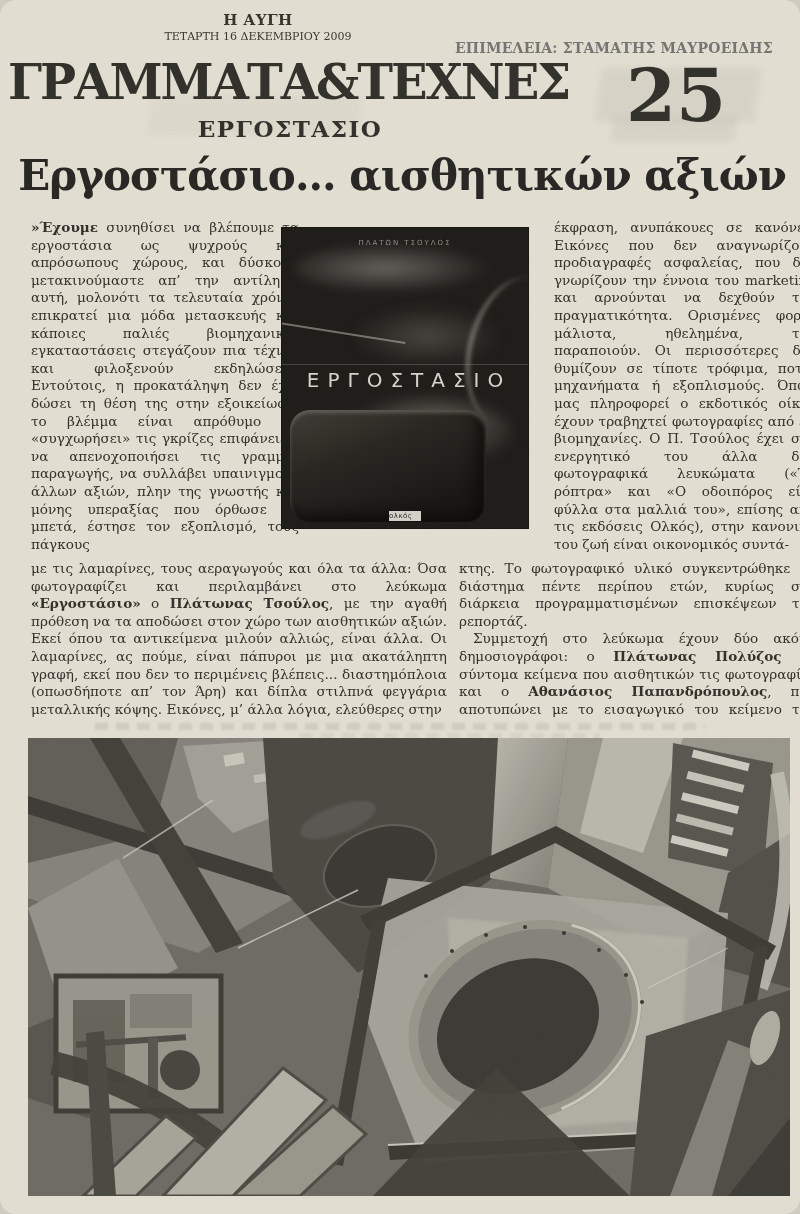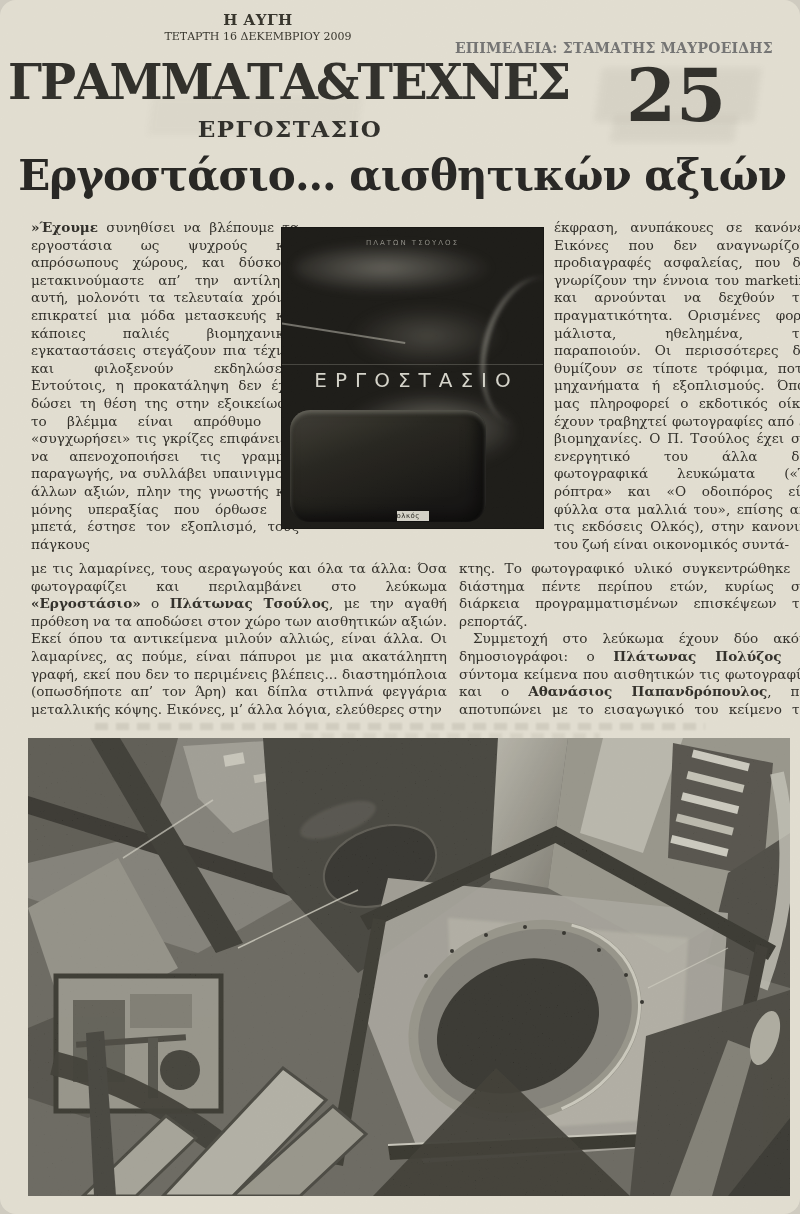--- a/index.html
+++ b/index.html
@@ -20,21 +20,21 @@
   .bodytext b{font-weight:bold;}
   .col1{top:219px;left:10px;width:268px;height:338px;}
   .col3{top:219px;left:533px;width:262px;height:352px;}
   .wideL{top:560px;left:10px;width:416px;height:158px;}
   .wideR{top:560px;left:438px;width:357px;height:158px;}
   .wideR p{margin:0;}
   .wideR .p2{text-indent:14px;}
   .lead-marker{font-weight:bold;}
   
   .cover{top:228px;left:282px;width:246px;height:300px;background:#181714;overflow:hidden;
-         box-shadow:0 0 0 1px #11100d;padding-left:15px;}
+         box-shadow:0 0 0 1px #11100d;}
   .cover .smear-top{position:absolute;top:14px;left:12px;width:200px;height:52px;border-radius:50%;
      background:radial-gradient(ellipse at 45% 50%,rgba(158,156,146,.55),rgba(158,156,146,0) 70%);filter:blur(5px);}
   .cover .smear-mid{position:absolute;top:78px;left:70px;width:150px;height:60px;border-radius:50%;
      background:radial-gradient(ellipse at 50% 50%,rgba(120,118,108,.45),rgba(120,118,108,0) 72%);filter:blur(6px);}
   .cover .arc-right{position:absolute;top:48px;right:-34px;width:90px;height:150px;border-radius:50%;
      border-left:4px solid rgba(190,188,176,.55);filter:blur(2px);transform:rotate(14deg);}
   .cover .rod{position:absolute;top:104px;left:-4px;width:128px;height:2px;background:rgba(200,198,186,.5);
      transform:rotate(9deg);filter:blur(.5px);}
   .cover .seam{position:absolute;top:136px;left:0;width:100%;height:1px;background:rgba(150,148,138,.35);}
   .cover .panel-bottom{position:absolute;top:182px;left:8px;width:196px;height:112px;border-radius:20px;

